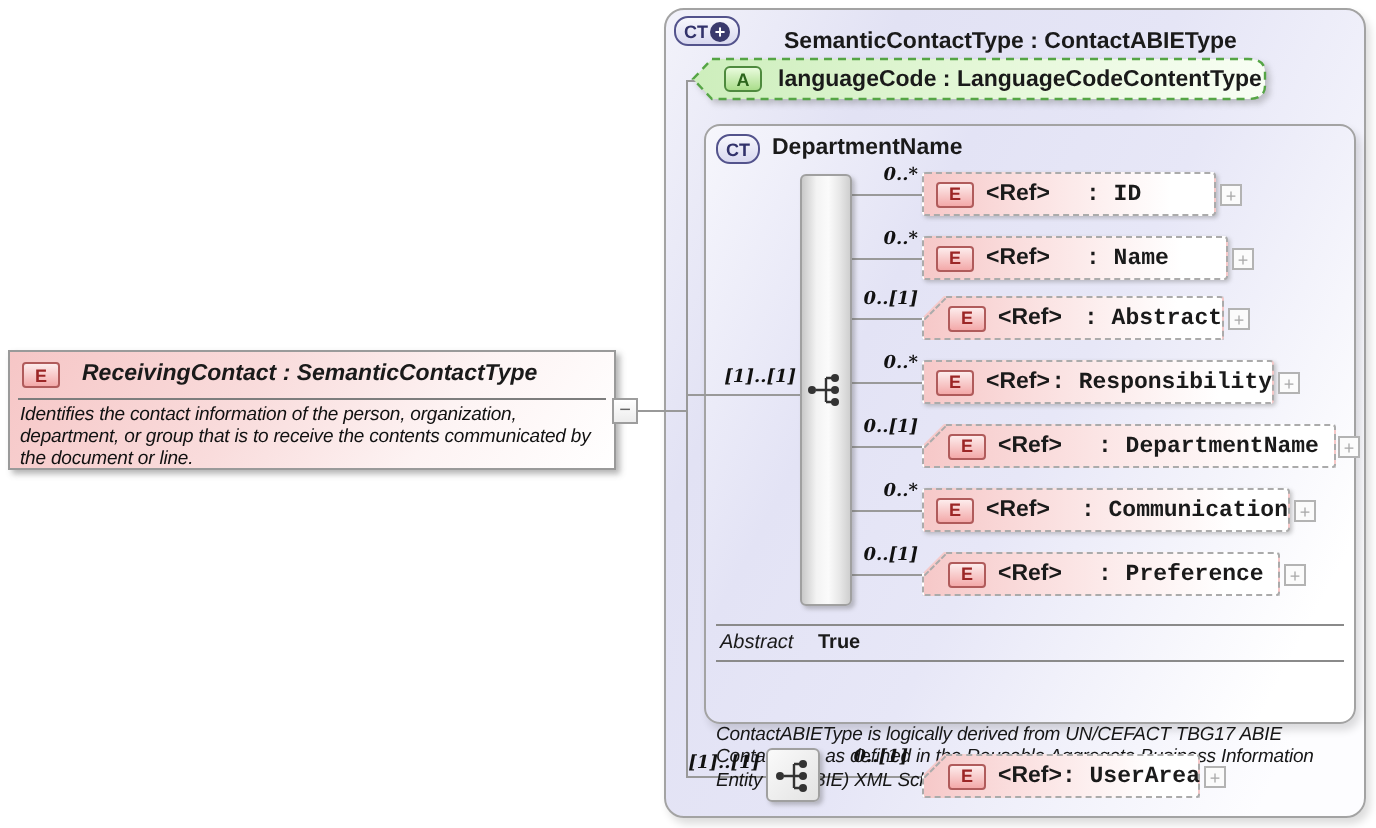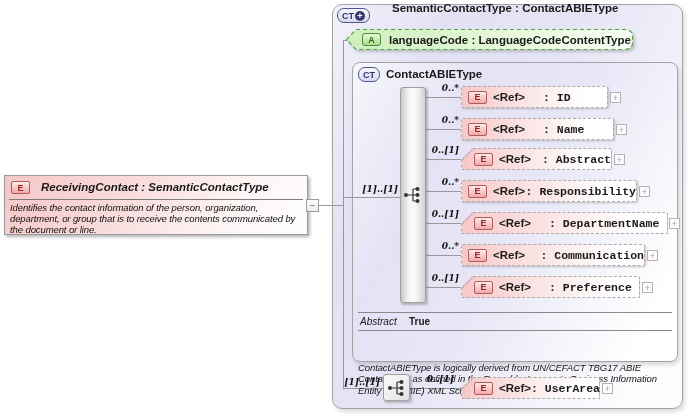--- a/index.html
+++ b/index.html
@@ -123,21 +123,21 @@
     <div id="source-sep"></div>
     <div id="source-desc">Identifies the contact information of the person, organization, department, or group that is to receive the contents communicated by the document or line.</div>
   </div>
 
   <div id="collapse-box" class="toggle">−</div>
 
   <div class="ct-badge" style="left:337px;top:8px;">
     <span>CT</span>
     <span class="ct-plus">+</span>
   </div>
-  <div class="hdr-title" style="left:368px;top:2px;padding-left:24px;">SemanticContactType : ContactABIEType</div>
+  <div class="hdr-title" style="left:368px;top:15px;padding-left:24px;">SemanticContactType : ContactABIEType</div>
 
   <div id="attr-box">
     <svg width="289" height="23" viewBox="0 0 289 23">
       <defs>
         <linearGradient id="agrad" x1="0" y1="0" x2="1" y2="0">
           <stop offset="0" stop-color="#cdeebc"></stop>
             <stop offset="0.55" stop-color="#e6f8da"></stop>
             <stop offset="1" stop-color="#f8fef4"></stop>
         </linearGradient>
       </defs>
@@ -145,21 +145,21 @@
     </svg>
     <div id="attr-content">
       <span class="a-badge">A</span>
       <span id="attr-label">languageCode : LanguageCodeContentType</span>
     </div>
   </div>
 
   <div class="ct-badge" style="left:358px;top:67px;">
     <span>CT</span>
   </div>
-  <div class="hdr-title" style="left:386px;top:68px;">ContactABIEType</div>
+  <div class="hdr-title" style="left:386px;top:68px;">DepartmentName</div>
 
   <div id="seq-main" class="seq-bar">
     <svg width="20" height="20" viewBox="0 0 20 20">
       <g fill="#333" stroke="#333" stroke-width="1.2">
         <circle cx="3" cy="10" r="2" stroke="none"></circle>
         <path d="M5 10 H10 M10 4 V16 M10 4 H13 M10 10 H13 M10 16 H13" fill="none"></path>
         <circle cx="14.5" cy="4" r="2" stroke="none"></circle>
         <circle cx="14.5" cy="10" r="2" stroke="none"></circle>
         <circle cx="14.5" cy="16" r="2" stroke="none"></circle>
       </g>

